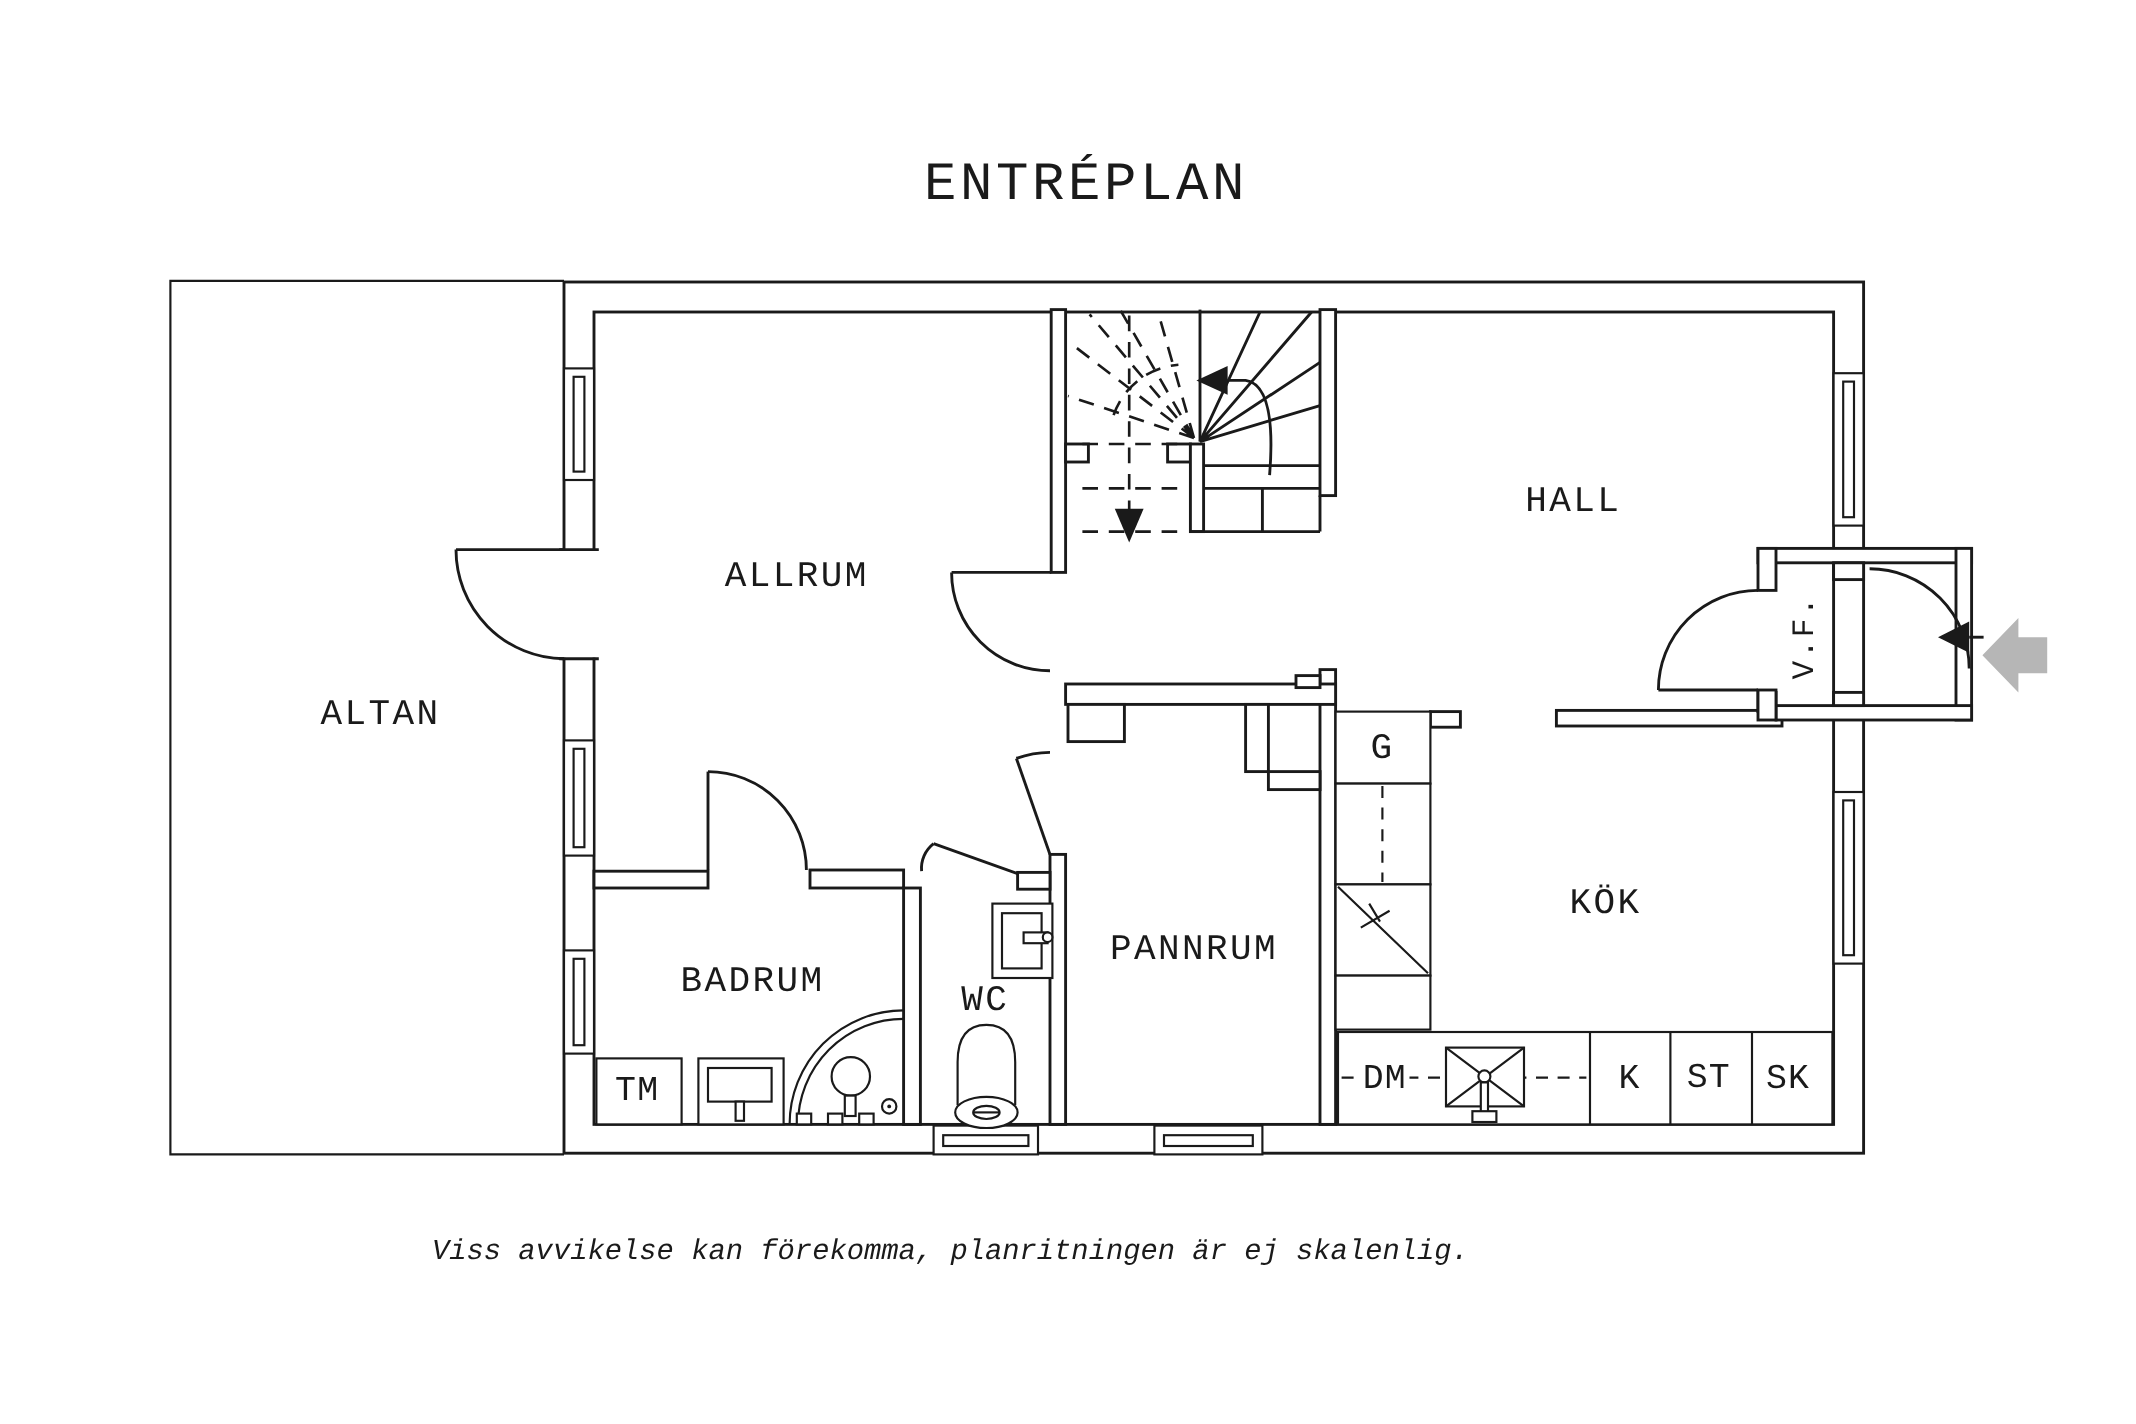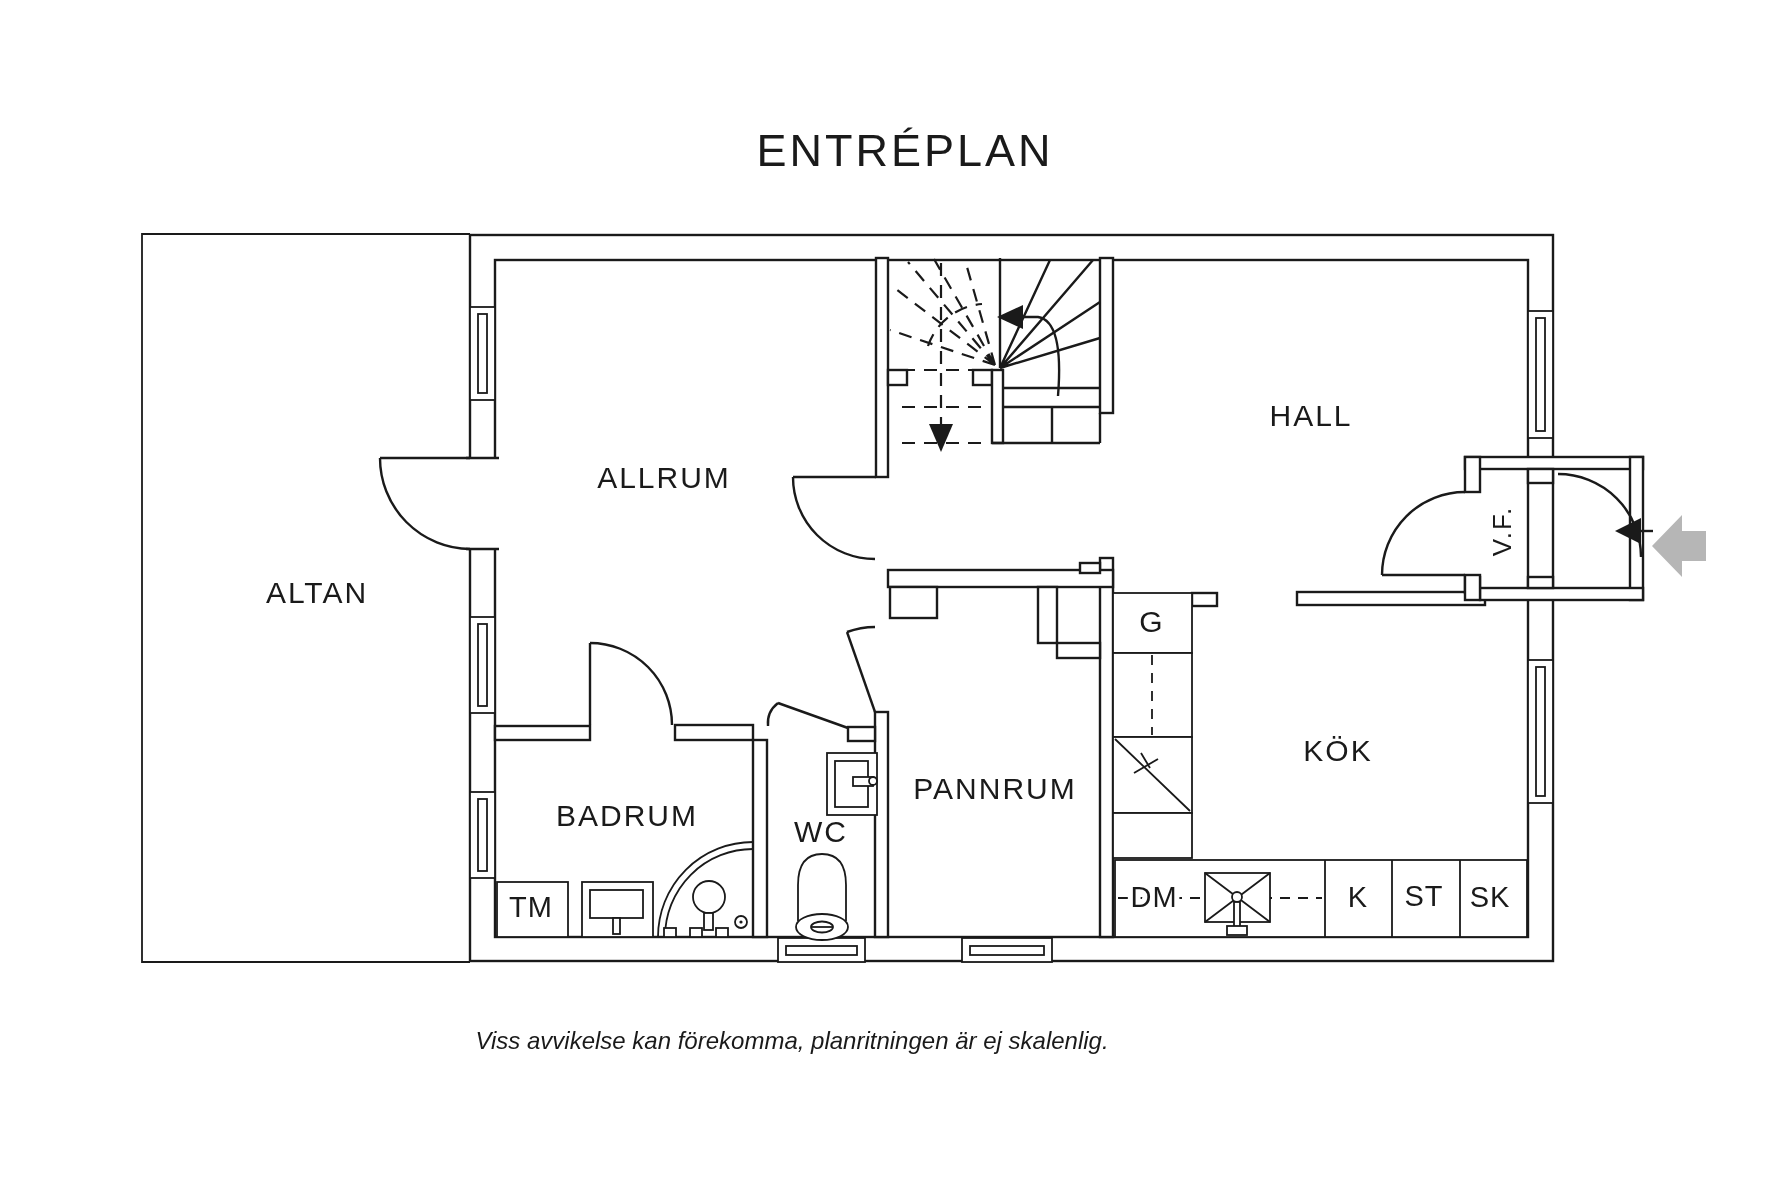--- a/index.html
+++ b/index.html
@@ -1,17 +1,17 @@
 <!DOCTYPE html>
 <html><head>
 <meta charset="utf-8">
 <style>
   html,body{margin:0;padding:0;background:#ffffff;}
   .stage{position:relative;width:1780px;height:1100px;background:#e5e5e5;overflow:hidden;
-         font-family:Liberation Sans, sans-serif;}
+         font-family:Liberation Mono, monospace;}
   svg{display:block}
   .w  {fill:none;stroke:#1a1a1a;stroke-width:2.4;}
   .wf {fill:#ffffff;stroke:#1a1a1a;stroke-width:2.4;}
   .thin{fill:none;stroke:#1a1a1a;stroke-width:1.8;}
   .thinf{fill:#ffffff;stroke:#1a1a1a;stroke-width:1.8;}
   .erase{fill:#ffffff;stroke:none;}
   .dash{fill:none;stroke:#1a1a1a;stroke-width:2.2;stroke-dasharray:13 9;}
   .dash2{fill:none;stroke:#1a1a1a;stroke-width:1.8;stroke-dasharray:10 8;}
   .blk{fill:#1a1a1a;stroke:none;}
   .lbl{fill:#1a1a1a;font-size:30px;letter-spacing:2px;text-anchor:middle;}

